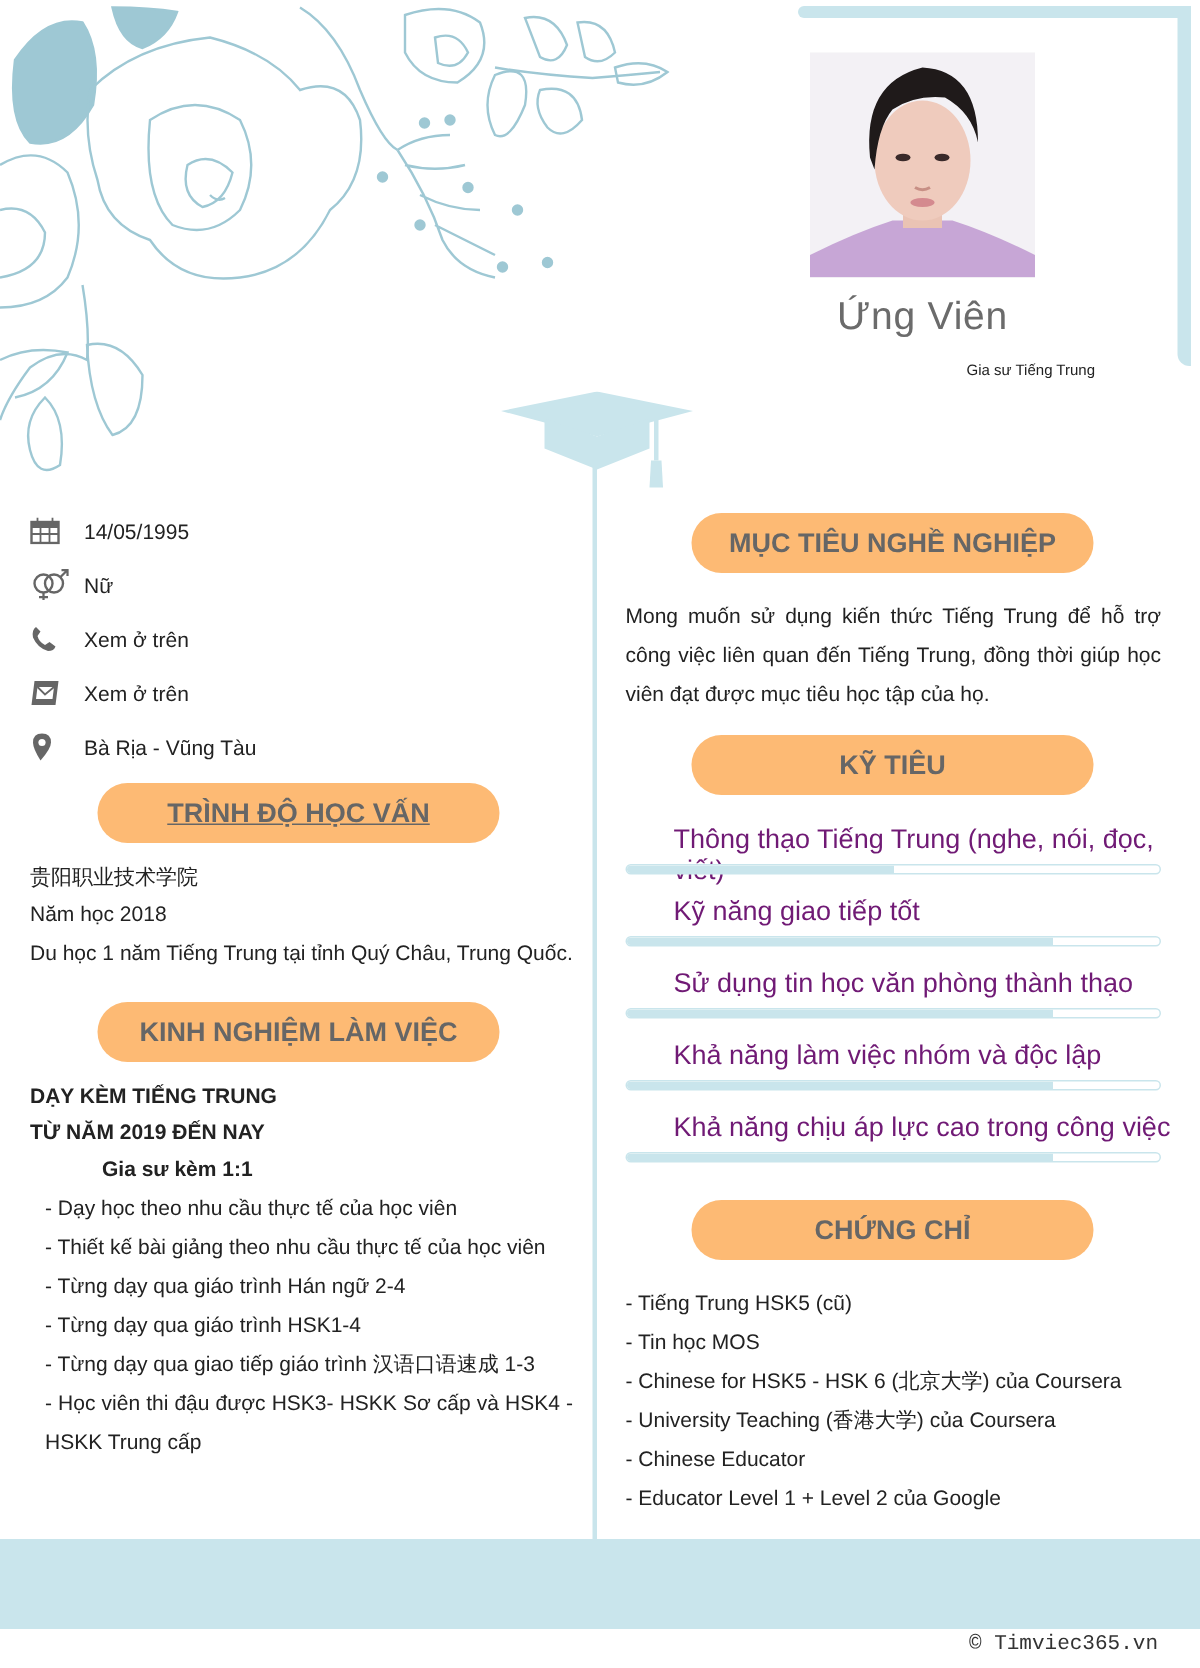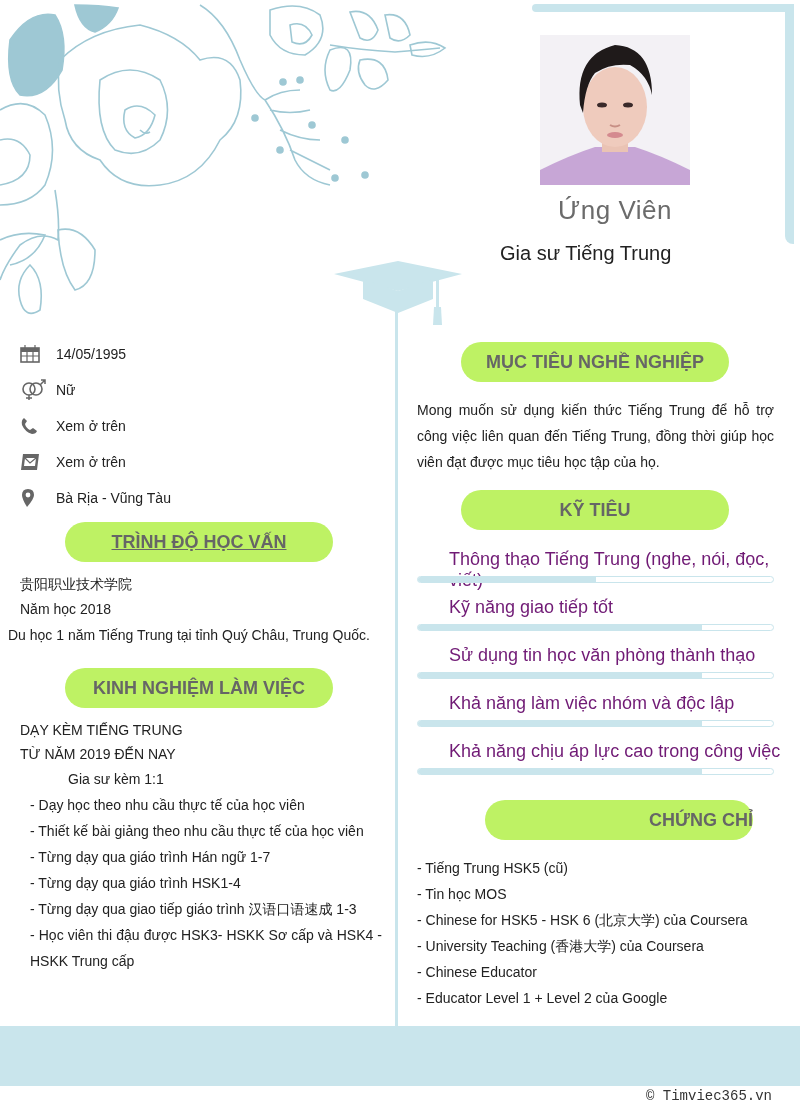--- a/index.html
+++ b/index.html
@@ -5,33 +5,33 @@
   * { box-sizing: border-box; margin: 0; padding: 0; }
   html, body { width: 800px; height: 1112px; background: #ffffff; overflow: hidden; }
   body { position: relative; font-family: "Liberation Sans", "DejaVu Sans", sans-serif; color: #222; }
 
   .floral { position: absolute; left: 0; top: 0; width: 460px; height: 330px; }
   .frame-top { position: absolute; left: 532px; top: 4px; width: 262px; height: 8px; background: #c9e5ec; border-radius: 6px 0 0 6px; }
   .frame-right { position: absolute; left: 785px; top: 4px; width: 9px; height: 240px; background: #c9e5ec; border-radius: 0 0 0 8px; }
 
   .photo { position: absolute; left: 540px; top: 35px; width: 150px; height: 150px; background: #f4f2f6; overflow: hidden; }
   .name { position: absolute; left: 500px; width: 230px; top: 195px; text-align: center; font-size: 26px; color: #6b6b6b; letter-spacing: 0.5px; }
-  .job { position: absolute; left: 500px; width: 230px; top: 242px; text-align: left; font-size: 20px; color: #222; }
+  .job { position: absolute; left: 500px; width: 230px; top: 242px; text-align: right; font-size: 10px; color: #222; }
 
   .cap { position: absolute; left: 334px; top: 261px; width: 128px; height: 66px; }
   .vline { position: absolute; left: 395px; top: 305px; width: 3px; height: 721px; background: #c9e5ec; }
 
-  .pill { position: absolute; height: 40px; border-radius: 20px; background: #bef264; color: #666; font-weight: bold; font-size: 18px; text-align: center; line-height: 40px; }
+  .pill { position: absolute; height: 40px; border-radius: 20px; background: #fdba74; color: #666; font-weight: bold; font-size: 18px; text-align: center; line-height: 40px; }
 
   .info-row { position: absolute; left: 20px; height: 24px; display: flex; align-items: center; }
   .info-row .ic { width: 36px; height: 22px; display: flex; align-items: center; }
   .info-row .tx { font-size: 14px; color: #222; }
 
   .txt { position: absolute; font-size: 14px; color: #222; line-height: 26px; }
-  .bold { font-weight: normal; }
+  .bold { font-weight: bold; }
 
   .skill-label { position: absolute; left: 417px; font-size: 18px; color: #701a75; margin-left: 32px; }
   .bar { position: absolute; left: 417px; width: 357px; height: 7px; border: 1px solid #c9e5ec; border-radius: 4px; background: #fff; overflow: hidden; }
   .bar .fill { height: 100%; background: #c9e5ec; }
 
   .footer-band { position: absolute; left: 0; top: 1026px; width: 800px; height: 60px; background: #c9e5ec; }
   .copyright { position: absolute; right: 28px; top: 1088px; font-family: "Liberation Mono", "DejaVu Sans Mono", monospace; font-size: 14px; color: #333; }
 </style>
 </head>
 <body>
@@ -142,29 +142,29 @@
         <path d="M8 1 Q14 1 14 7 Q14 11 7 19 Q2 11 2 7 Q2 1 8 1Z" fill="#666"></path>
         <circle cx="8" cy="7" r="2.4" fill="#fff"></circle>
       </svg>
   </span>
   <span class="tx">Bà Rịa - Vũng Tàu</span>
 </div>
 
 <div class="pill" style="left:65px; top:522px; width:268px;text-decoration:underline;">TRÌNH ĐỘ HỌC VẤN</div>
 <div class="txt" style="left:20px; top:571px;">贵阳职业技术学院</div>
 <div class="txt" style="left:20px; top:596px;">Năm học 2018</div>
-<div class="txt" style="left:8px; top:622px;">Du học 1 năm Tiếng Trung tại tỉnh Quý Châu, Trung Quốc.</div>
+<div class="txt" style="left:20px; top:622px;">Du học 1 năm Tiếng Trung tại tỉnh Quý Châu, Trung Quốc.</div>
 
 <div class="pill" style="left:65px; top:668px; width:268px;">KINH NGHIỆM LÀM VIỆC</div>
 <div class="txt bold" style="left:20px; top:717px;">DẠY KÈM TIẾNG TRUNG</div>
 <div class="txt bold" style="left:20px; top:741px;">TỪ NĂM 2019 ĐẾN NAY</div>
 <div class="txt bold" style="left:20px; top:766px;margin-left:48px;">Gia sư kèm 1:1</div>
 <div class="txt" style="left:30px; top:792px;">- Dạy học theo nhu cầu thực tế của học viên</div>
 <div class="txt" style="left:30px; top:818px;">- Thiết kế bài giảng theo nhu cầu thực tế của học viên</div>
-<div class="txt" style="left:30px; top:844px;">- Từng dạy qua giáo trình Hán ngữ 1-7</div>
+<div class="txt" style="left:30px; top:844px;">- Từng dạy qua giáo trình Hán ngữ 2-4</div>
 <div class="txt" style="left:30px; top:870px;">- Từng dạy qua giáo trình HSK1-4</div>
 <div class="txt" style="left:30px; top:896px;">- Từng dạy qua giao tiếp giáo trình 汉语口语速成 1-3</div>
 <div class="txt" style="left:30px; top:922px; width:352px; text-align:justify;">- Học viên thi đậu được HSK3- HSKK Sơ cấp và HSK4 - HSKK Trung cấp</div>
 
 <div class="pill" style="left:461px; top:342px; width:268px;">MỤC TIÊU NGHỀ NGHIỆP</div>
 <div class="txt" style="left:417px; top:397px; width:357px; text-align:justify;">Mong muốn sử dụng kiến thức Tiếng Trung để hỗ trợ công việc liên quan đến Tiếng Trung, đồng thời giúp học viên đạt được mục tiêu học tập của họ.</div>
 
 <div class="pill" style="left:461px; top:490px; width:268px;">KỸ TIÊU</div>
 
 <div class="skill-label" style="top:549px">Thông thạo Tiếng Trung (nghe, nói, đọc, viết)</div>
@@ -185,21 +185,21 @@
 <div class="skill-label" style="top:693px">Khả năng làm việc nhóm và độc lập</div>
 <div class="bar" style="top:720px">
     <div class="fill" style="width:80%"></div>
   </div>
 
 <div class="skill-label" style="top:741px">Khả năng chịu áp lực cao trong công việc</div>
 <div class="bar" style="top:768px">
     <div class="fill" style="width:80%"></div>
   </div>
 
-<div class="pill" style="left:485px; top:800px; width:268px;text-align:right;">CHỨNG CHỈ</div>
+<div class="pill" style="left:461px; top:800px; width:268px;">CHỨNG CHỈ</div>
 <div class="txt" style="left:417px; top:855px;">- Tiếng Trung HSK5 (cũ)</div>
 <div class="txt" style="left:417px; top:881px;">- Tin học MOS</div>
 <div class="txt" style="left:417px; top:907px;">- Chinese for HSK5 - HSK 6 (北京大学) của Coursera</div>
 <div class="txt" style="left:417px; top:933px;">- University Teaching (香港大学) của Coursera</div>
 <div class="txt" style="left:417px; top:959px;">- Chinese Educator</div>
 <div class="txt" style="left:417px; top:985px;">- Educator Level 1 + Level 2 của Google</div>
 
 <div class="footer-band"></div>
 <div class="copyright">© Timviec365.vn</div>
 

